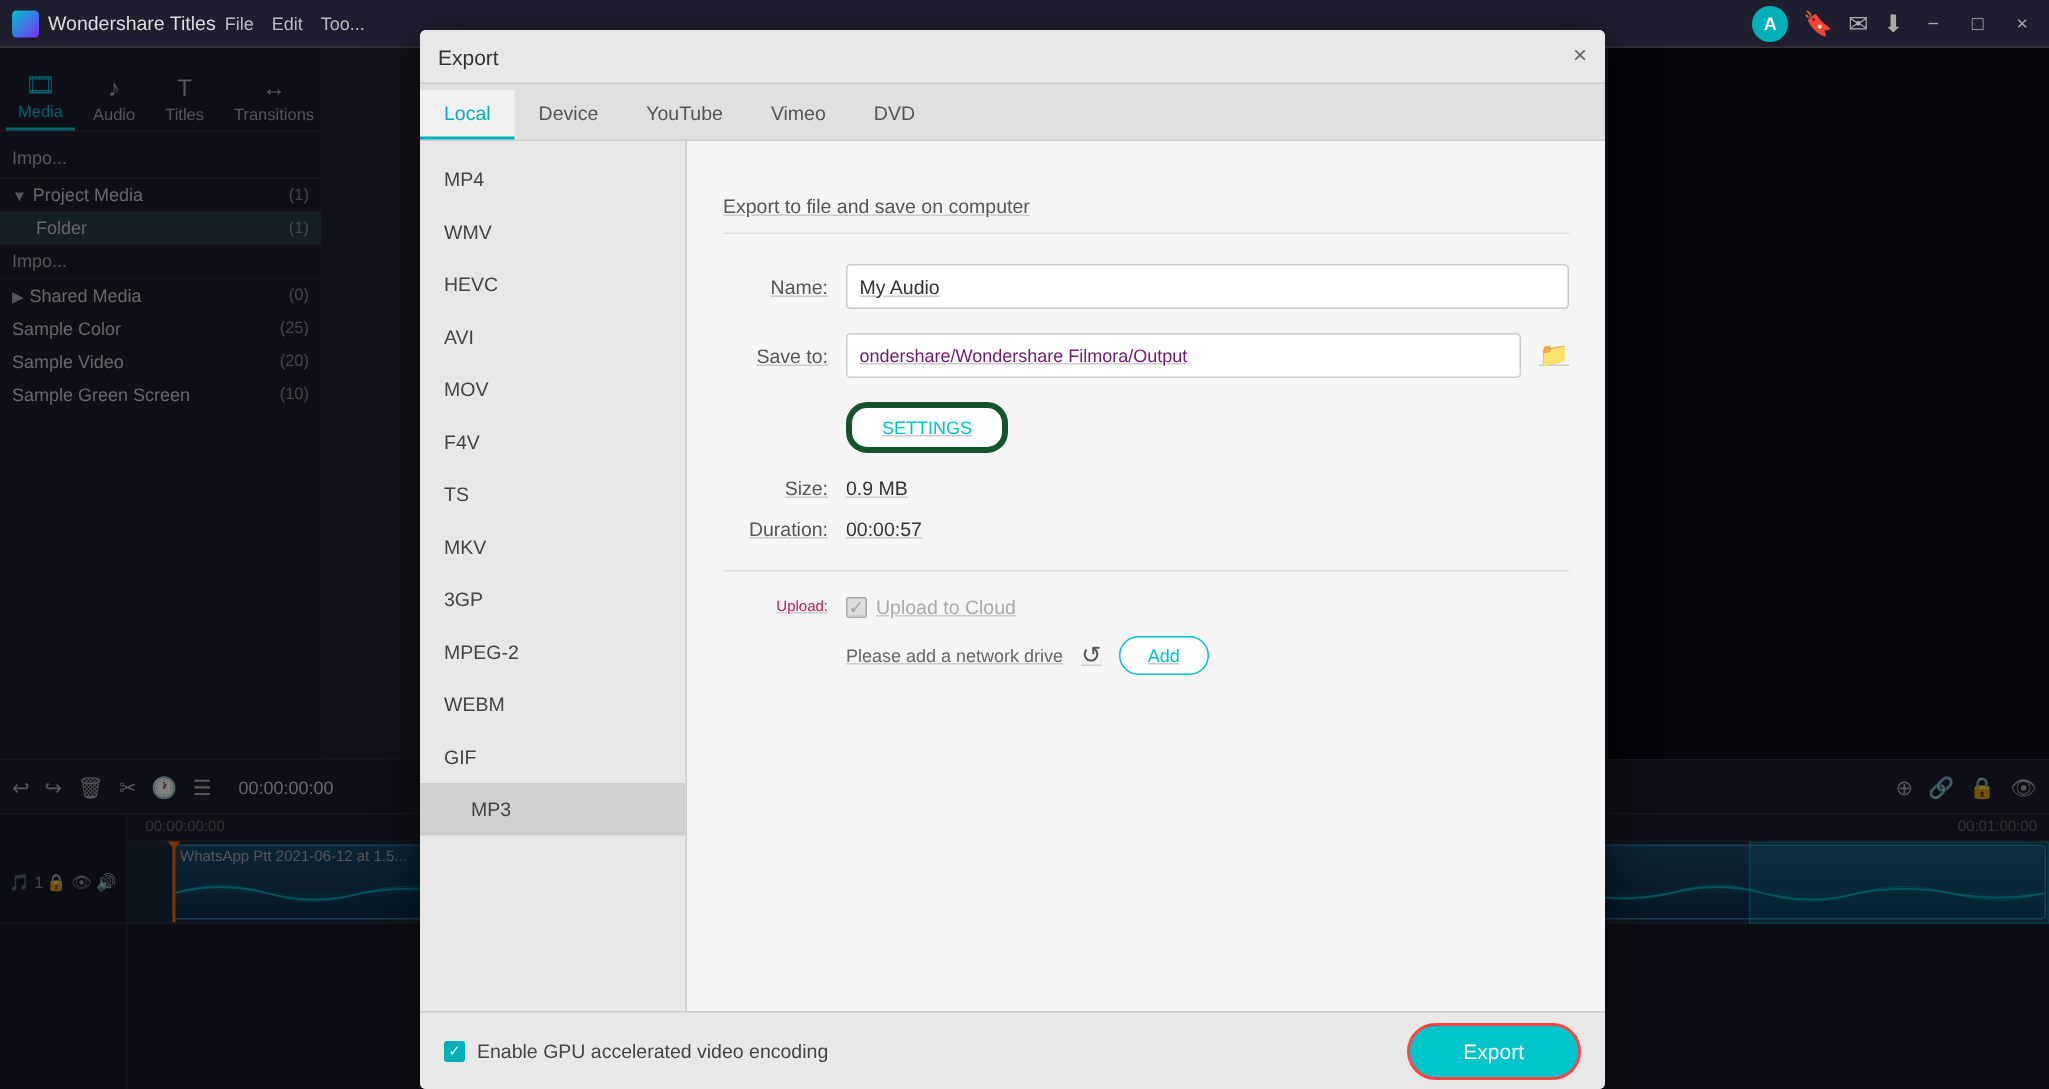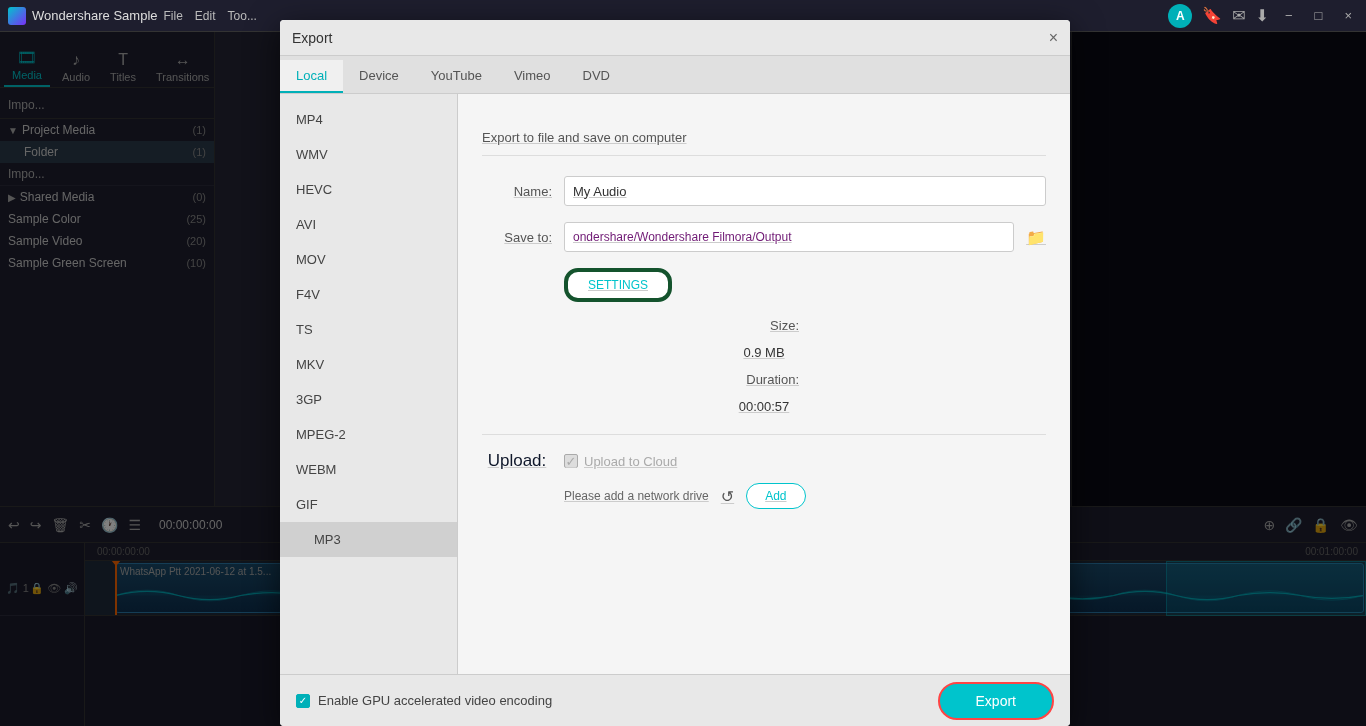--- a/index.html
+++ b/index.html
@@ -378,24 +378,23 @@
       padding: 6px 20px;
       background: #fff;
       border: 4px solid #14532d;
       border-radius: 14px;
       color: #00c4cc;
       font-size: 12px;
       cursor: pointer;
     }
     .info-row {
       display: flex;
-      align-items: center;
+      align-items: flex-end;
       margin-bottom: 12px;
       gap: 12px;
-      flex-direction: column;
     }
     .info-label {
       font-size: 13px;
       color: #555;
       width: 70px;
       text-align: right;
     }
     .info-value {
       font-size: 13px;
       color: #333;
@@ -405,24 +404,24 @@
       padding-top: 16px;
       border-top: 1px solid #ddd;
     }
     .upload-row {
       display: flex;
       align-items: center;
       gap: 12px;
       margin-bottom: 12px;
     }
     .upload-label {
-      font-size: 17px;
-      color: #0f172a;
+      font-size: 10px;
+      color: #be185d;
       width: 70px;
-      text-align: center;
+      text-align: right;
     }
     .upload-check {
       display: flex;
       align-items: center;
       gap: 6px;
       font-size: 13px;
       color: #aaa;
     }
     .checkbox-disabled {
       width: 14px; height: 14px;
@@ -492,21 +491,21 @@
       font-weight: 500;
       cursor: pointer;
     }
   </style>
 </head>
 <body>
 
 <div class="top-bar">
   <div class="top-bar-left">
     <span class="app-icon"></span>
-    <span>Wondershare Sample</span>
+    <span>Wondershare Titles</span>
     <div class="menu-items">
       <span>File</span>
       <span>Edit</span>
       <span>Too...</span>
     </div>
   </div>
   <div class="top-bar-right">
     <div style="width:24px;height:24px;background:#00b0b8;border-radius:50%;display:flex;align-items:center;justify-content:center;color:white;font-size:12px;font-weight:bold;">A</div>
     <span style="font-size:16px;color:#aaa;cursor:pointer;">🔖</span>
     <span style="font-size:16px;color:#aaa;cursor:pointer;">✉</span>

